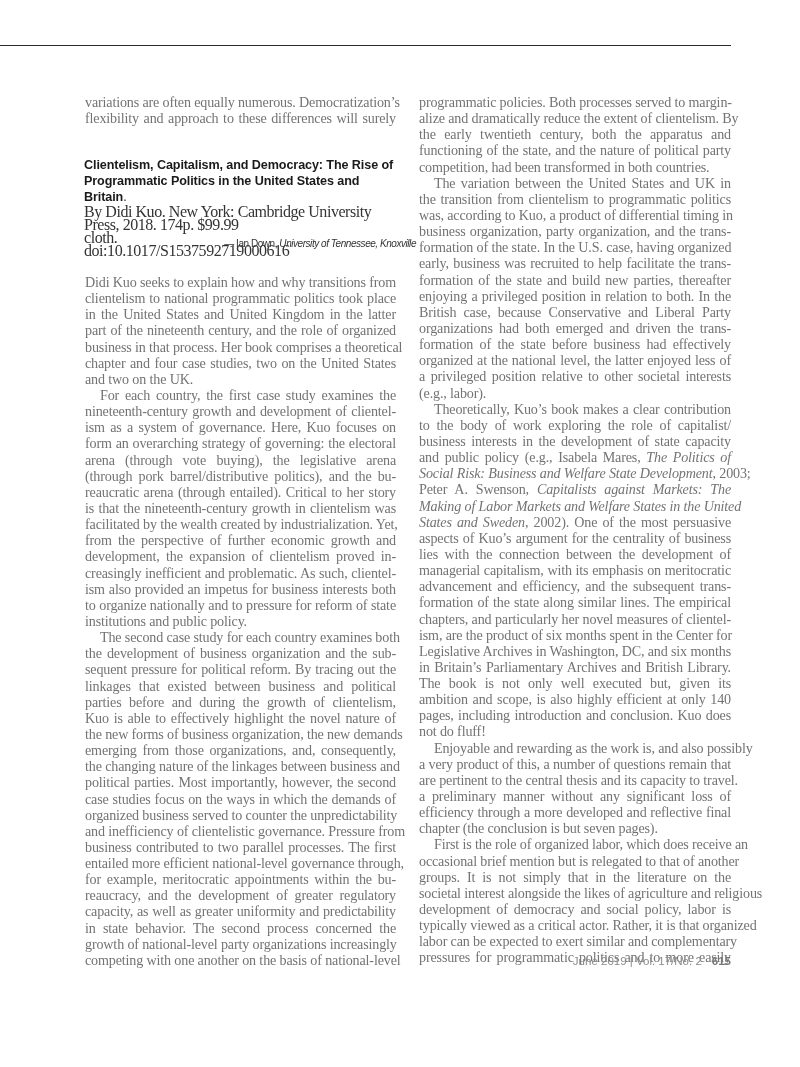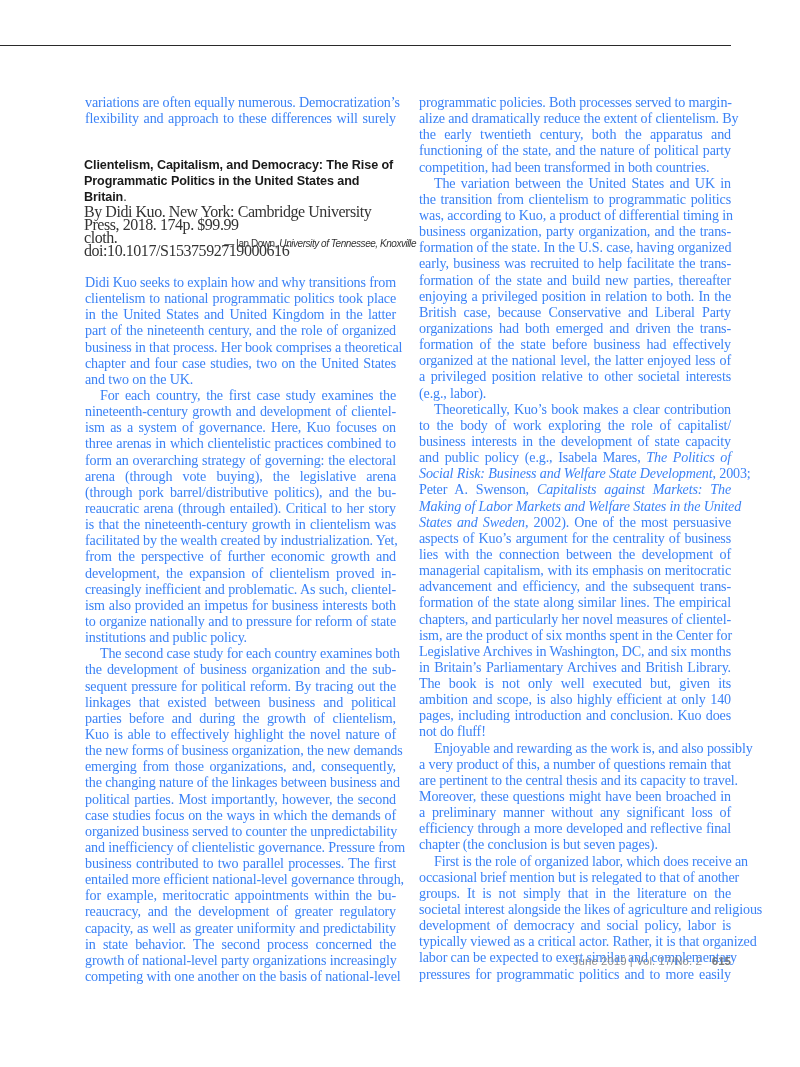--- a/index.html
+++ b/index.html
@@ -1,18 +1,18 @@
 <!DOCTYPE html>
 <html><head>
 <meta charset="utf-8">
 <style>
   html, body { margin: 0; padding: 0; background: #ffffff; }
   body { width: 800px; height: 1067px; position: relative; overflow: hidden; }
   .top-rule { position: absolute; left: 0; top: 45px; width: 731px; height: 1px; background: #2a2a2a; }
-  .col { position: absolute; font-family: "Liberation Serif", "DejaVu Serif", serif; font-size: 14.1px; color: #3b82f6; }
+  .col { position: absolute; font-family: "Liberation Serif", "DejaVu Serif", serif; font-size: 14.1px; color: #737373; }
   .col-left { left: 85px; width: 311px; }
   .col-right { left: 419px; width: 312px; top: 94px; }
   .line { display: block; height: 16.15px; line-height: 16.15px; white-space: nowrap; text-align: justify; text-align-last: justify; letter-spacing: -0.15px; }
   .line.last { text-align-last: left; }
   .line.indent { text-indent: 15px; }
   .review-head { position: absolute; left: 84px; width: 311px; top: 157px; }
   .review-title { font-family: "Liberation Sans", "DejaVu Sans", sans-serif; font-weight: bold; font-size: 12.6px; line-height: 16px; color: #1a1a1a; letter-spacing: -0.1px; }
   .review-meta { font-family: Liberation Serif, serif; font-size: 16px; line-height: 13px; color: #333; letter-spacing: -0.45px; transform-origin: left; }
   .review-author { position: absolute; right: 384px; top: 238px; font-family: "Liberation Sans", "DejaVu Sans", sans-serif; font-size: 10px; color: #333; letter-spacing: -0.45px; white-space: nowrap; }
   .top-block { top: 94px; }
@@ -50,21 +50,20 @@
     <span class="line">Didi Kuo seeks to explain how and why transitions from</span>
     <span class="line">clientelism to national programmatic politics took place</span>
     <span class="line">in the United States and United Kingdom in the latter</span>
     <span class="line">part of the nineteenth century, and the role of organized</span>
     <span class="line">business in that process. Her book comprises a theoretical</span>
     <span class="line">chapter and four case studies, two on the United States</span>
     <span class="line last">and two on the UK.</span>
     <span class="line indent">For each country, the first case study examines the</span>
     <span class="line">nineteenth-century growth and development of clientel-</span>
     <span class="line">ism as a system of governance. Here, Kuo focuses on</span>
-    <span class="line">three arenas in which clientelistic practices combined to</span>
     <span class="line">form an overarching strategy of governing: the electoral</span>
     <span class="line">arena (through vote buying), the legislative arena</span>
     <span class="line">(through pork barrel/distributive politics), and the bu-</span>
     <span class="line">reaucratic arena (through entailed). Critical to her story</span>
     <span class="line">is that the nineteenth-century growth in clientelism was</span>
     <span class="line">facilitated by the wealth created by industrialization. Yet,</span>
     <span class="line">from the perspective of further economic growth and</span>
     <span class="line">development, the expansion of clientelism proved in-</span>
     <span class="line">creasingly inefficient and problematic. As such, clientel-</span>
     <span class="line">ism also provided an impetus for business interests both</span>
@@ -130,21 +129,20 @@
     <span class="line">ism, are the product of six months spent in the Center for</span>
     <span class="line">Legislative Archives in Washington, DC, and six months</span>
     <span class="line">in Britain’s Parliamentary Archives and British Library.</span>
     <span class="line">The book is not only well executed but, given its</span>
     <span class="line">ambition and scope, is also highly efficient at only 140</span>
     <span class="line">pages, including introduction and conclusion. Kuo does</span>
     <span class="line last">not do fluff!</span>
     <span class="line indent">Enjoyable and rewarding as the work is, and also possibly</span>
     <span class="line">a very product of this, a number of questions remain that</span>
     <span class="line">are pertinent to the central thesis and its capacity to travel.</span>
-    <span class="line">Moreover, these questions might have been broached in</span>
     <span class="line">a preliminary manner without any significant loss of</span>
     <span class="line">efficiency through a more developed and reflective final</span>
     <span class="line last">chapter (the conclusion is but seven pages).</span>
     <span class="line indent">First is the role of organized labor, which does receive an</span>
     <span class="line">occasional brief mention but is relegated to that of another</span>
     <span class="line">groups. It is not simply that in the literature on the</span>
     <span class="line">societal interest alongside the likes of agriculture and religious</span>
     <span class="line">development of democracy and social policy, labor is</span>
     <span class="line">typically viewed as a critical actor. Rather, it is that organized</span>
     <span class="line">labor can be expected to exert similar and complementary</span>

